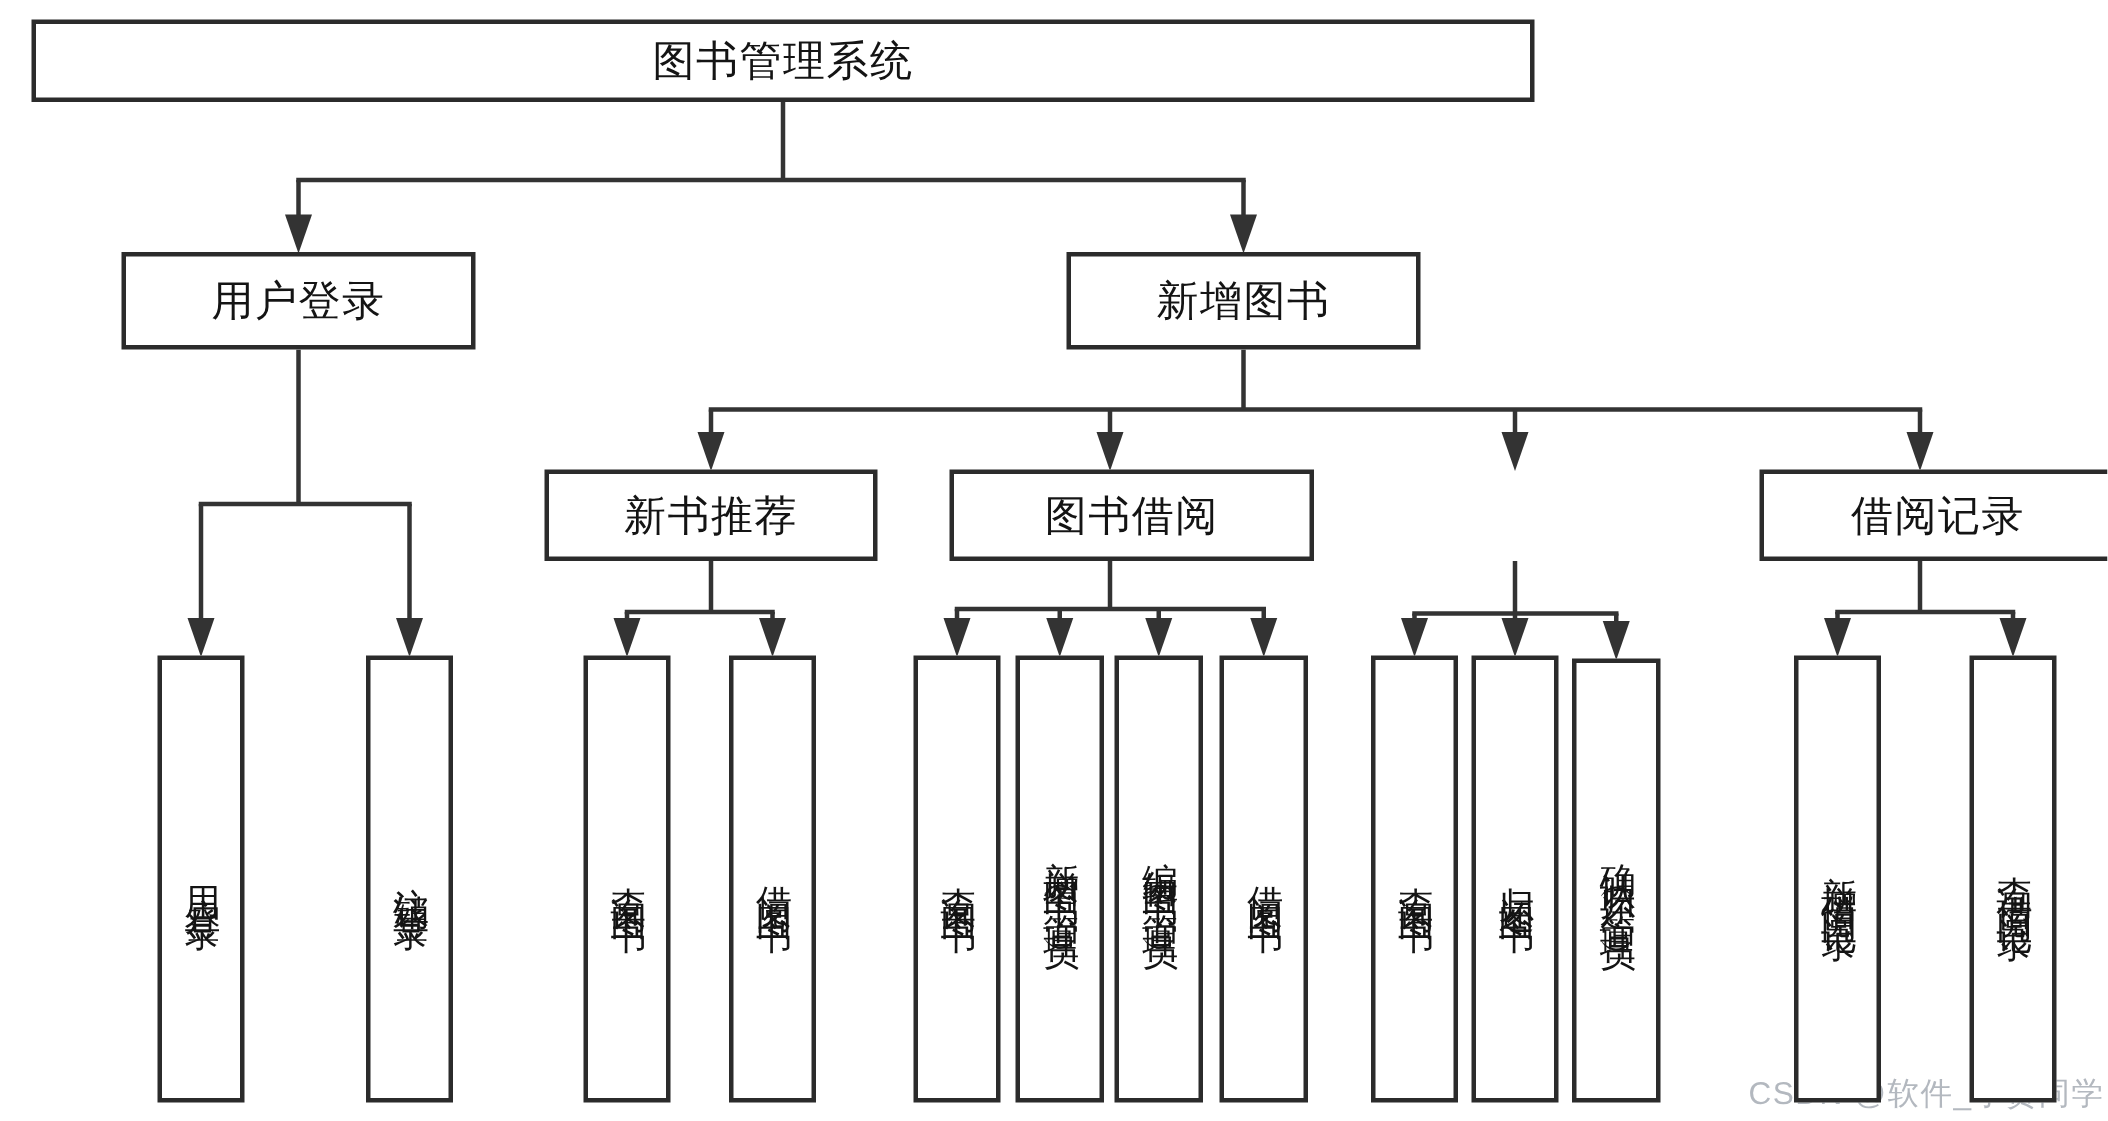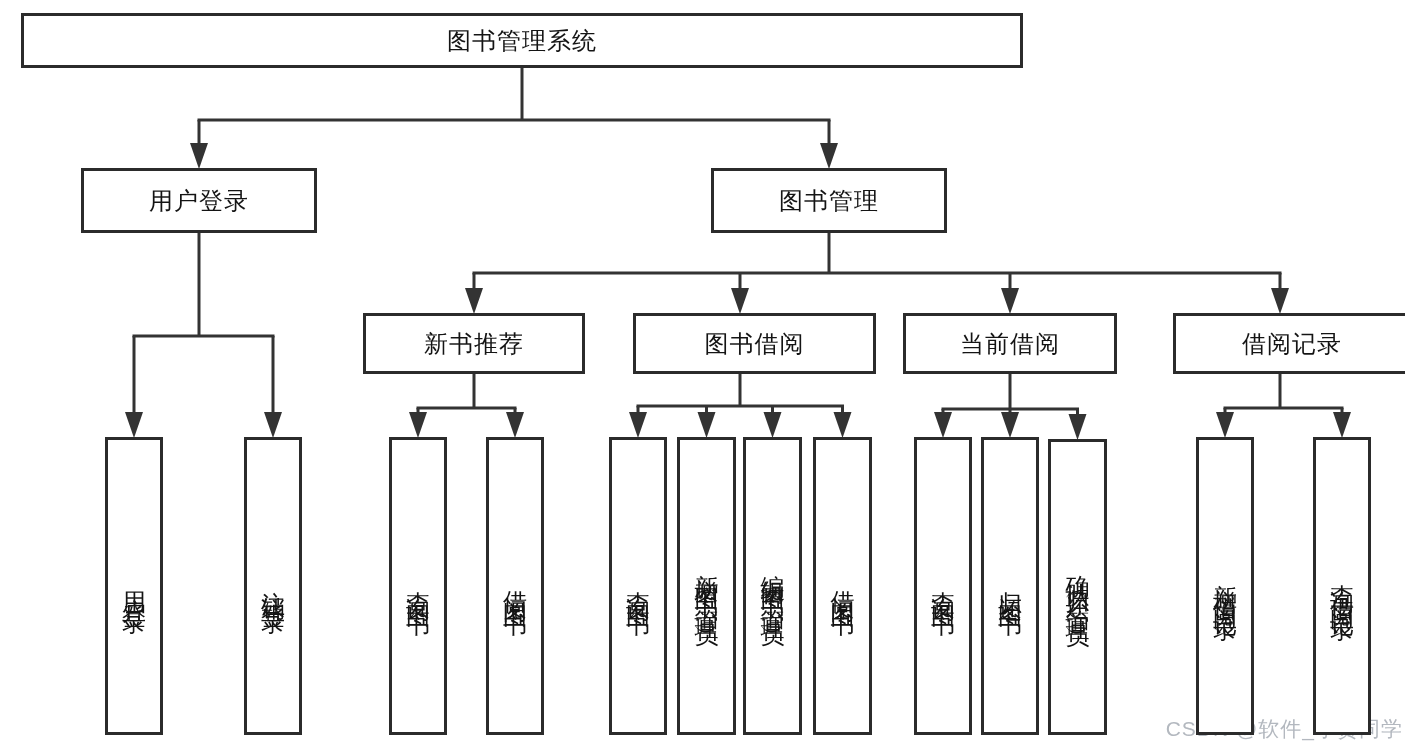--- a/index.html
+++ b/index.html
@@ -28,21 +28,21 @@
     border: 3px solid #2b2b2b;
     display: flex;
     align-items: center;
     justify-content: center;
   }
   .node .label {
     color: #141414;
     white-space: nowrap;
   }
   .node.horizontal .label {
-    font-size: 24px;
+    font-size: 28px;
     letter-spacing: 1px;
   }
   .node.vertical .label {
     writing-mode: vertical-rl;
     text-orientation: mixed;
     font-size: 24px;
     letter-spacing: 7px;
     line-height: 1;
   }
   #watermark {
@@ -114,30 +114,27 @@
       <polygon points="1333,412 1351,412 1342,438" fill="#333333"></polygon>
     </svg>
   <div id="watermark" style="color: rgb(179, 184, 191);">CSDN @软件_小贺同学</div>
 <div class="node horizontal" style="left: 21px; top: 13px; width: 1002px; height: 55px; border-color: rgb(43, 43, 43); background: rgb(255, 255, 255);">
       <span class="label" style="color: rgb(20, 20, 20);">图书管理系统</span>
     </div>
     <div class="node horizontal" style="left: 81px; top: 168px; width: 236px; height: 65px; border-color: rgb(43, 43, 43); background: rgb(255, 255, 255);">
       <span class="label" style="color: rgb(20, 20, 20);">用户登录</span>
     </div>
     <div class="node horizontal" style="left: 711px; top: 168px; width: 236px; height: 65px; border-color: rgb(43, 43, 43); background: rgb(255, 255, 255);">
-      <span class="label" style="color: rgb(20, 20, 20);">图书管理</span>
+      <span class="label" style="color: rgb(20, 20, 20);">新增图书</span>
     </div>
     <div class="node horizontal" style="left: 363px; top: 313px; width: 222px; height: 61px; border-color: rgb(43, 43, 43); background: rgb(255, 255, 255);">
       <span class="label" style="color: rgb(20, 20, 20);">新书推荐</span>
     </div>
     <div class="node horizontal" style="left: 633px; top: 313px; width: 243px; height: 61px; border-color: rgb(43, 43, 43); background: rgb(255, 255, 255);">
       <span class="label" style="color: rgb(20, 20, 20);">图书借阅</span>
-    </div>
-    <div class="node horizontal" style="left: 903px; top: 313px; width: 214px; height: 61px; border-color: rgb(43, 43, 43); background: rgb(255, 255, 255);">
-      <span class="label" style="color: rgb(20, 20, 20);">当前借阅</span>
     </div>
     <div class="node horizontal" style="left: 1173px; top: 313px; width: 238px; height: 61px; border-color: rgb(43, 43, 43); background: rgb(255, 255, 255);">
       <span class="label" style="color: rgb(20, 20, 20);">借阅记录</span>
     </div>
     <div class="node vertical" style="left: 105px; top: 437px; width: 58px; height: 298px; border-color: rgb(43, 43, 43); background: rgb(255, 255, 255);">
       <span class="label" style="color: rgb(20, 20, 20);">用户登录</span>
     </div>
     <div class="node vertical" style="left: 244px; top: 437px; width: 58px; height: 298px; border-color: rgb(43, 43, 43); background: rgb(255, 255, 255);">
       <span class="label" style="color: rgb(20, 20, 20);">注销登录</span>
     </div>

